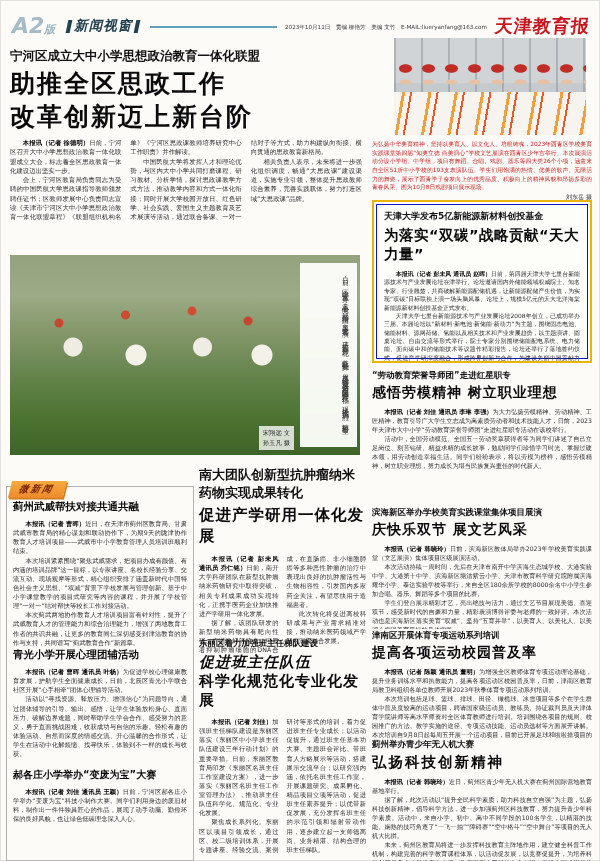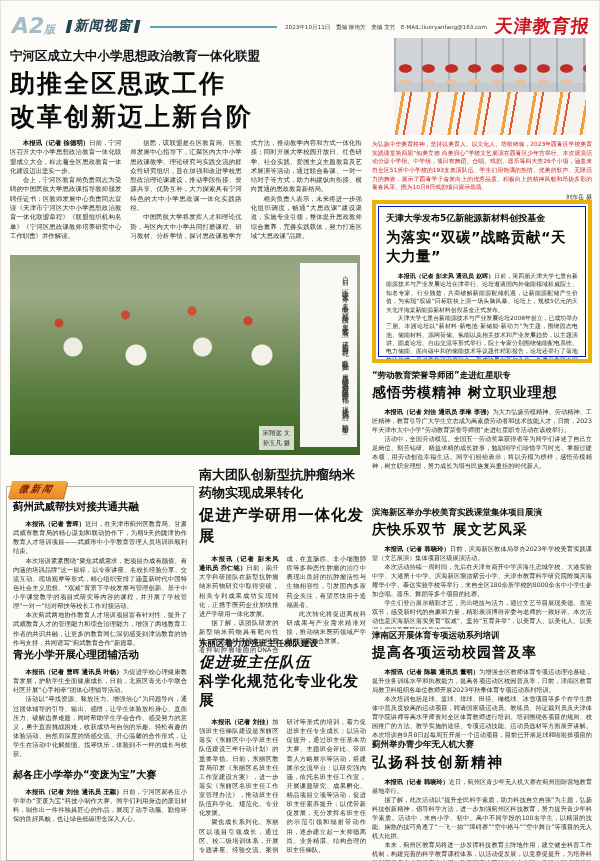--- a/index.html
+++ b/index.html
@@ -59,21 +59,21 @@
   .stage-faces { position:absolute; left:0; right:0; top:40%; height:11%;
       background:radial-gradient(ellipse at center, #e6c1a5 0 32%, rgba(0,0,0,0) 40%);
       background-size:23px 100%; background-repeat:repeat-x; }
   .stage-bodies { position:absolute; left:0; right:0; bottom:0; height:44%;
       background:repeating-linear-gradient(100deg, #f7f4ef 0 8px, #ee9f3e 8px 11px,
                  #f7f4ef 11px 16px, #e25c2e 16px 18px, #f7f4ef 18px 26px); }
   .stage-caption { font-size:5.8px; line-height:1.5; color:#c41f1f; text-align:justify; }
   .stage-credit { font-size:6px; color:#222; text-align:right; margin-top:1px; }
 
   
-  .blue-box { border:4px solid #eab308; box-shadow: inset 0 0 0 2px #fff, inset 0 0 0 3px #0a16c8;
+  .blue-box { border:2px solid #eab308; box-shadow: inset 0 0 0 2px #fff, inset 0 0 0 3px #0a16c8;
               background:#fdfdfa; padding:8px 10px 6px 10px; overflow:hidden; }
 
   
   .micro-box { border:1px solid #b3b2ae; }
   .micro-tag { display:inline-block; background:linear-gradient(180deg,#f6ab3d,#ec8a2c);
       color:#7c2505; font-weight:bold; font-style:italic; font-size:9.5px; letter-spacing:2px;
       padding:2px 11px 2px 9px; transform:skewX(-14deg); box-shadow:1.5px 1.5px 0 #cf7b22; }
 </style>
 </head>
 <body>
@@ -93,21 +93,20 @@
   </div>
 
   <section class="abs" style="left:10px; top:48px; width:352px;">
     <div class="kicker" style="font-size:12.5px;">宁河区成立大中小学思想政治教育一体化联盟</div>
     <div class="hl" style="font-size:25px; line-height:1.3; letter-spacing:2px; margin-top:3px;">助推全区思政工作</div>
     <div class="hl" style="font-size:25px; line-height:1.3; letter-spacing:2px;">改革创新迈上新台阶</div>
     <div class="body-text lead-body" style="margin-top:6px; max-height:118px;">
       <p class="lede"><b>本报讯（记者 徐德明）</b><span>日前，宁河区召开大中小学思想政治教育一体化联盟成立大会，标志着全区思政教育一体化建设迈出坚实一步。</span></p>
       <div>
           <p>会上，宁河区教育局负责同志为受聘的中国民航大学思政课指导教师颁发聘任证书；区教师发展中心负责同志宣读《天津市宁河区大中小学思想政治教育一体化联盟章程》《联盟组织机构名单》《宁河区思政课教师培养研究中心工作职责》并作解读。</p>
-          <p>据悉，该联盟是在区教育局、区教师发展中心指导下，汇聚区内大中小学思政课教学、理论研究与实践交流的群众性研究组织，旨在加强和改进学校思想政治理论课建设，推动学段衔接、资源共享、优势互补，大力探索具有宁河特色的大中小学思政课一体化实践路径。</p>
           <p>中国民航大学将发挥人才和理论优势，与区内大中小学共同打磨课程、研习教材、分析学情，探讨思政课教学方式方法，推动教学内容和方式一体化衔接；同时开展大学校园开放日、红色研学、社会实践、爱国主义主题教育及艺术展演等活动，通过联合备课、一对一结对子等方式，助力构建纵向衔接、横向贯通的思政教育新格局。</p>
           <p>相关负责人表示，未来将进一步强化组织调度，畅通“大思政课”建设渠道，实施专业引领，整体提升思政教师综合素养，完善实践载体，努力打造区域“大思政课”品牌。</p>
         </div>
     </div>
   </section>
 
   <div class="abs lead-photo" style="left:10px; top:255px; width:350px; height:200px;">
     <div class="v-caption">日前，区少年宫举办“童心向党·礼赞祖国”主题文艺展演，孩子们手持鲜花、载歌载舞，用真挚的情感表达对祖国的美好祝福，现场气氛热烈，精彩纷呈。</div>
     <div class="abs photo-credit" style="right:66px; bottom:5px;">
       <div>宋翔远 文</div>

